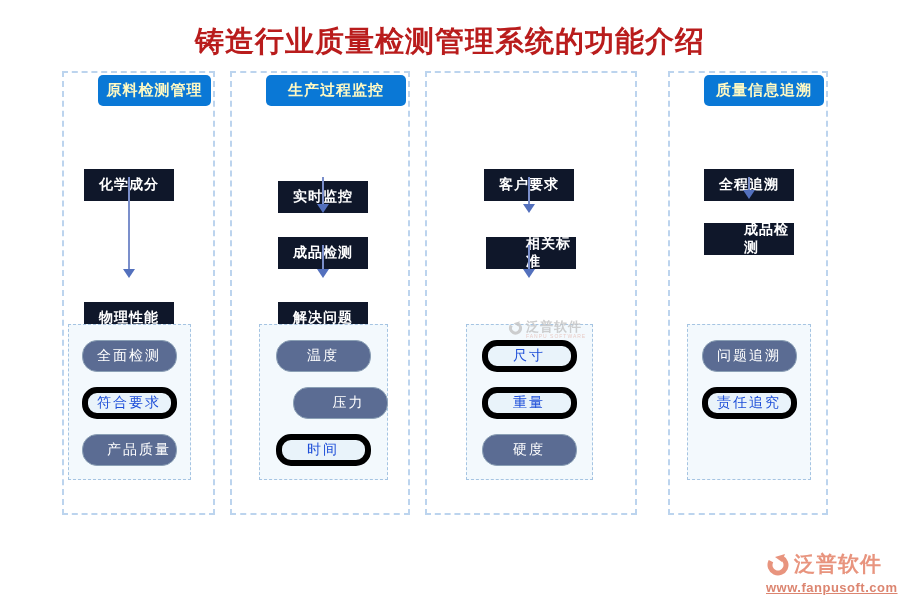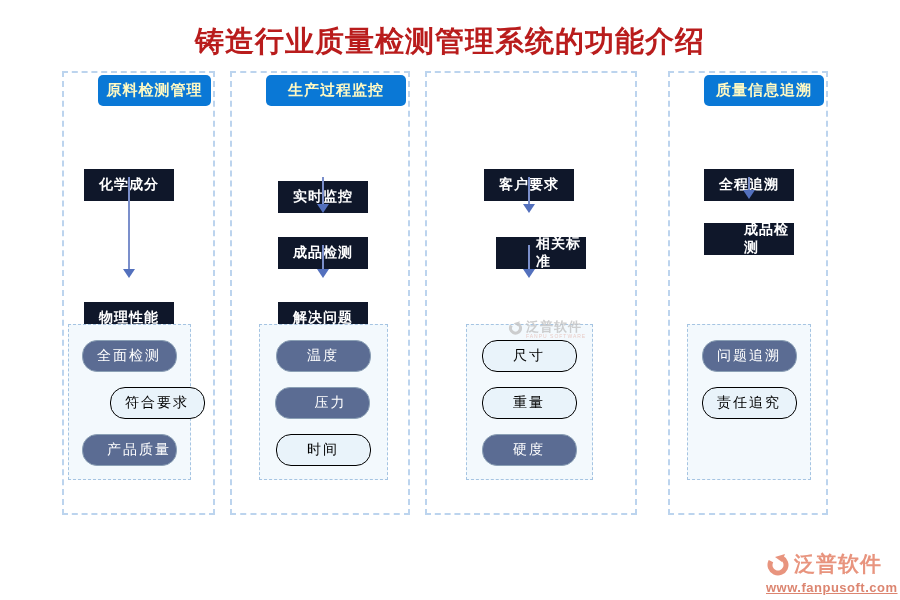--- a/index.html
+++ b/index.html
@@ -44,21 +44,21 @@
   }
   .sub-box {
     position:absolute; width:95px; height:32px;
     font-size:14px; letter-spacing:2px;
     display:flex; align-items:center; justify-content:center;border-radius:15px;
   }
   .sub-box.dark {
     background:#5b6c93; color:#ffffff; border:1px solid #8ba0b5;
   }
   .sub-box.light {
-    background:#e9f3fa; color:#000000; border:1px solid #000000;
+    background:#e9f3fa; color:#1d4ed8; border:6px solid #000000;
   }
   #watermark {
     position:absolute; left:508px; top:320px; width:90px;
     display:flex; align-items:flex-start; gap:3px; opacity:.85;
   }
   #watermark .wm-text { line-height:1; }
   #watermark .wm-brand { font-size:13px; font-weight:700; color:#c6c6c6; letter-spacing:1px; }
   #watermark .wm-sub { font-size:5px; color:#e7c3bc; letter-spacing:1px; margin-top:1px; }
   #footer-logo {
     position:absolute; left:766px; top:550px; width:130px;
@@ -76,42 +76,42 @@
 
   <div id="diagram">
       <div class="column" style="left: 62px; width: 153px;">
         <div class="col-header">原料检测管理</div>
         <div class="flow-box" style="left: 20px; top: 72px;">化学成分</div>
         <div class="arrow-line" style="left: 64px; top: 104px; height: 93px;"></div>
         <div class="arrow-head" style="left: 59px; top: 196px;"></div>
         <div class="flow-box" style="left: 20px; top: 205px;">物理性能</div>
         <div class="sub-container" style="left: 3.5px; top: 251px; width: 123px;"></div>
         <div class="sub-box dark" style="left: 17.5px; top: 267px;">全面检测</div>
-        <div class="sub-box light" style="left: 17.5px; top: 314px; margin-left: 28px;">符合要求</div>
+        <div class="sub-box light" style="left: 17.5px; top: 314px;">符合要求</div>
         <div class="sub-box dark" style="left: 17.5px; top: 361px; padding-left: 20px;">产品质量</div>
       </div>
       <div class="column" style="left: 230px; width: 180px;">
         <div class="col-header">生产过程监控</div>
         <div class="flow-box" style="left: 46px; top: 84px;">实时监控</div>
         <div class="arrow-line" style="left: 90px; top: 104px; height: 28px;"></div>
         <div class="arrow-head" style="left: 85px; top: 131px;"></div>
         <div class="flow-box" style="left: 46px; top: 140px;">成品检测</div>
         <div class="arrow-line" style="left: 90px; top: 172px; height: 25px;"></div>
         <div class="arrow-head" style="left: 85px; top: 196px;"></div>
         <div class="flow-box" style="left: 46px; top: 205px;">解决问题</div>
         <div class="sub-container" style="left: 26.5px; top: 251px; width: 129px;"></div>
         <div class="sub-box dark" style="left: 43.5px; top: 267px;">温度</div>
-        <div class="sub-box dark" style="left: 43px; top: 314px; padding-left: 16px;">压力</div>
+        <div class="sub-box dark" style="left: 61px; top: 314px; padding-left: 16px;">压力</div>
         <div class="sub-box light" style="left: 43.5px; top: 361px;">时间</div>
       </div>
       <div class="column" style="left: 425px; width: 212px;">
         <div class="flow-box" style="left: 57px; top: 72px;">客户要求</div>
         <div class="arrow-line" style="left: 101px; top: 104px; height: 28px;"></div>
         <div class="arrow-head" style="left: 96px; top: 131px;"></div>
-        <div class="flow-box" style="left: 69px; top: 140px; padding-left: 40px;">相关标准</div>
+        <div class="flow-box" style="left: 59px; top: 140px; padding-left: 40px;">相关标准</div>
         <div class="arrow-line" style="left: 101px; top: 172px; height: 25px;"></div>
         <div class="arrow-head" style="left: 96px; top: 196px;"></div>
         <div class="sub-container" style="left: 38.5px; top: 251px; width: 127px;"></div>
         <div class="sub-box light" style="left: 54.5px; top: 267px;">尺寸</div>
         <div class="sub-box light" style="left: 54.5px; top: 314px;">重量</div>
         <div class="sub-box dark" style="left: 54.5px; top: 361px;">硬度</div>
       </div>
       <div class="column" style="left: 668px; width: 160px;">
         <div class="col-header">质量信息追溯</div>
         <div class="flow-box" style="left: 34px; top: 72px;">全程追溯</div>

